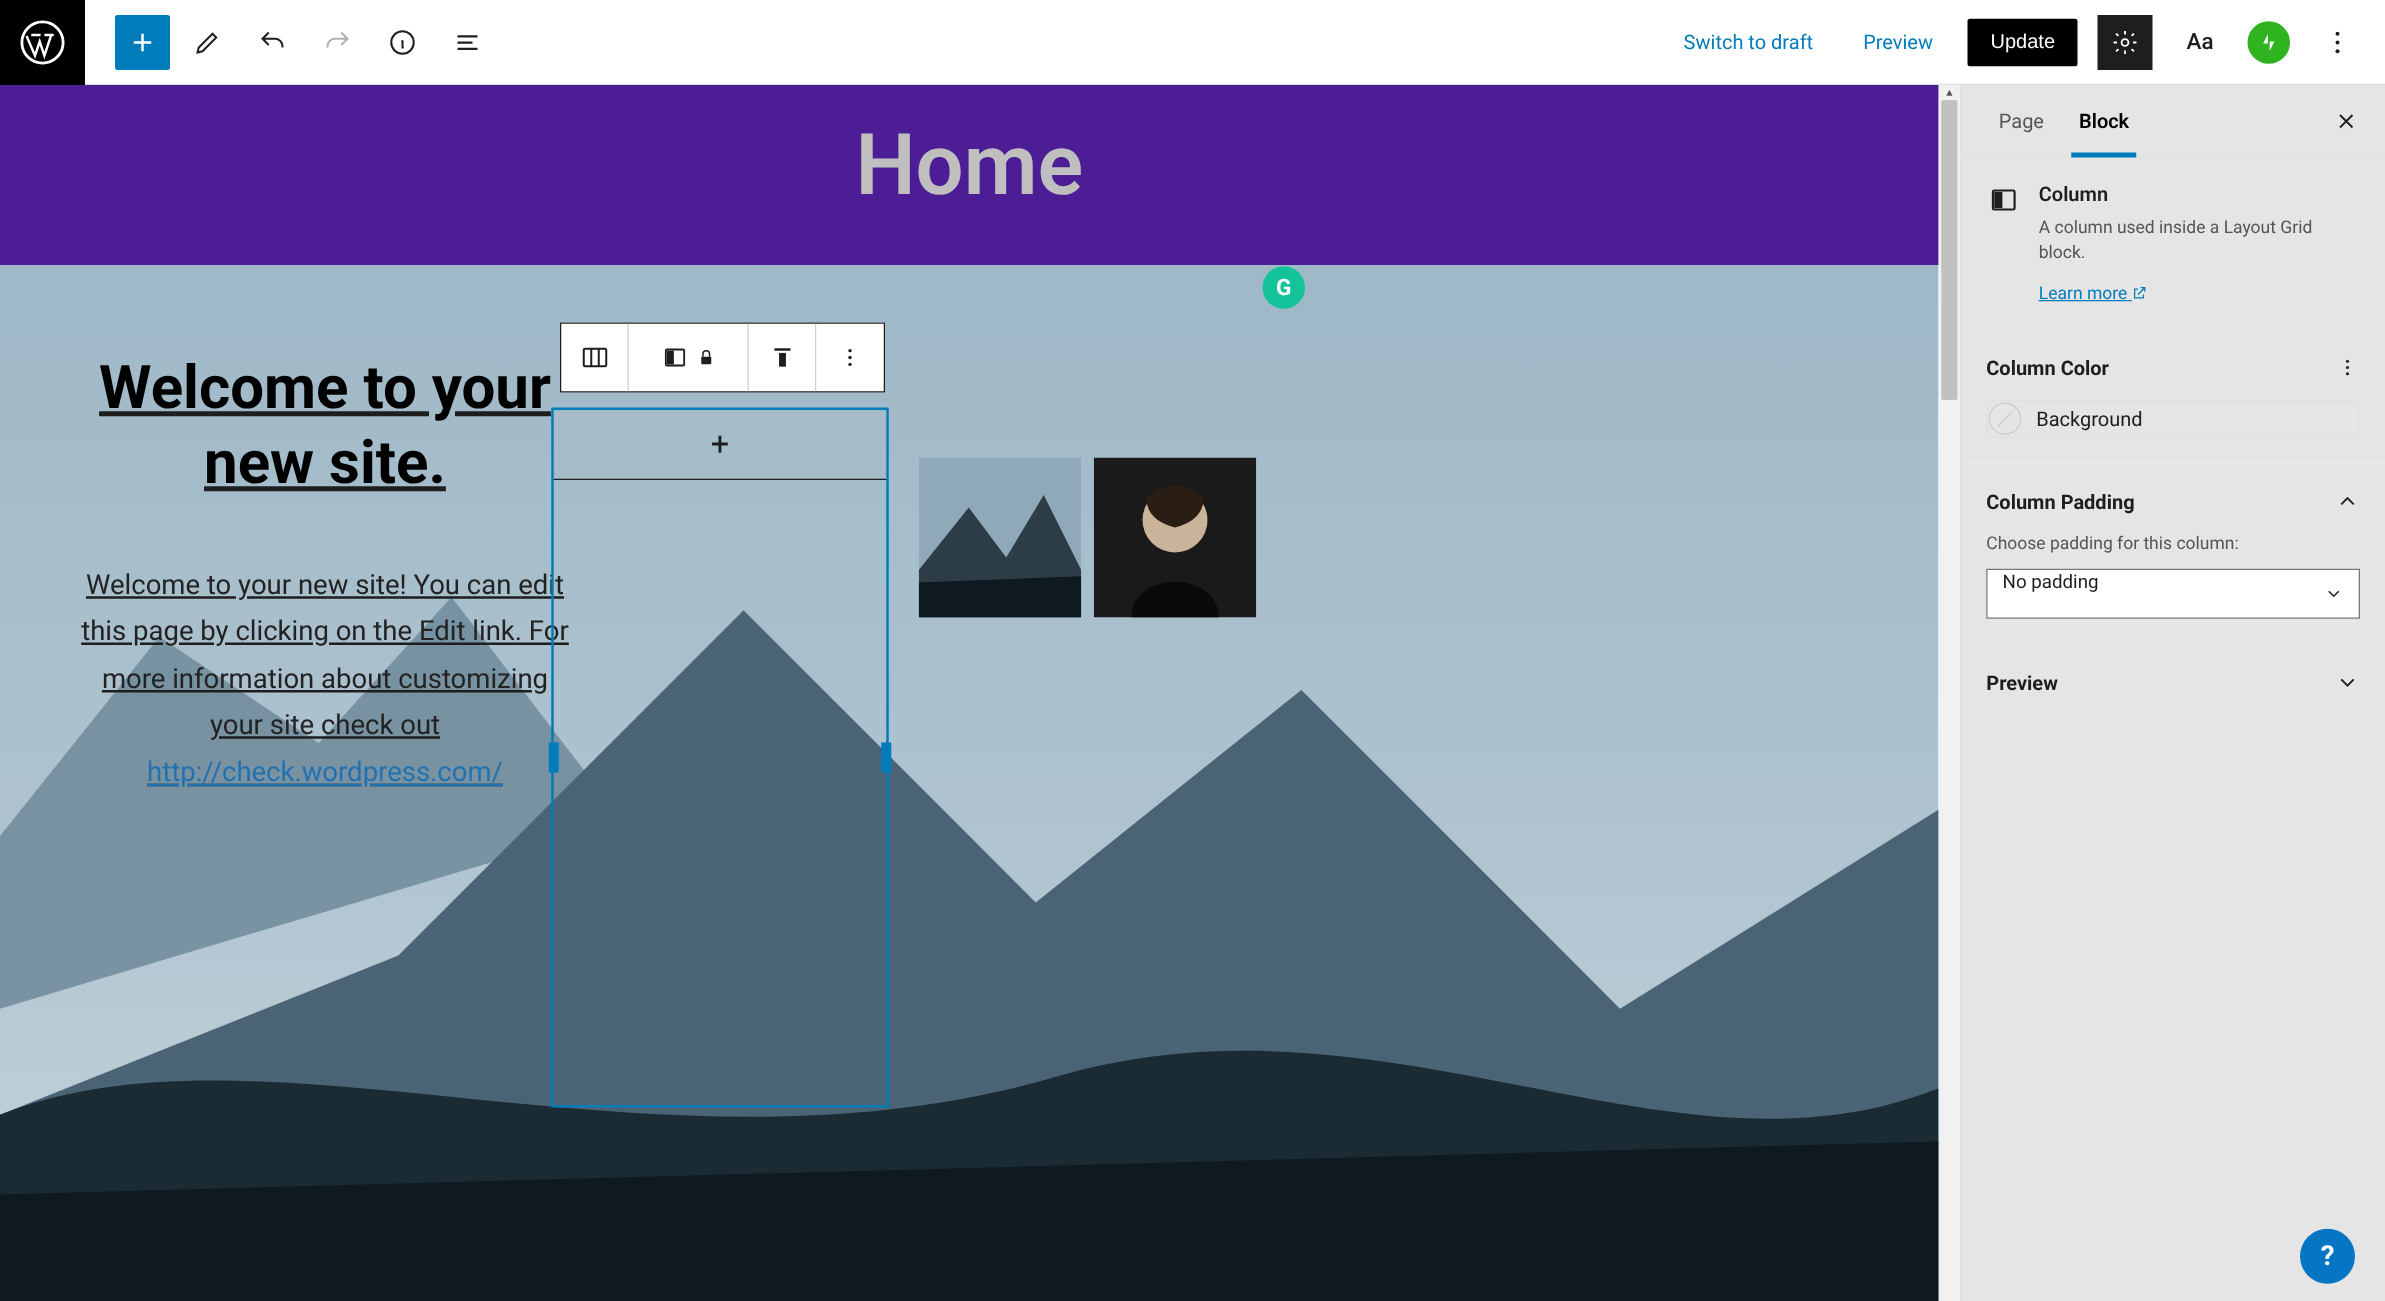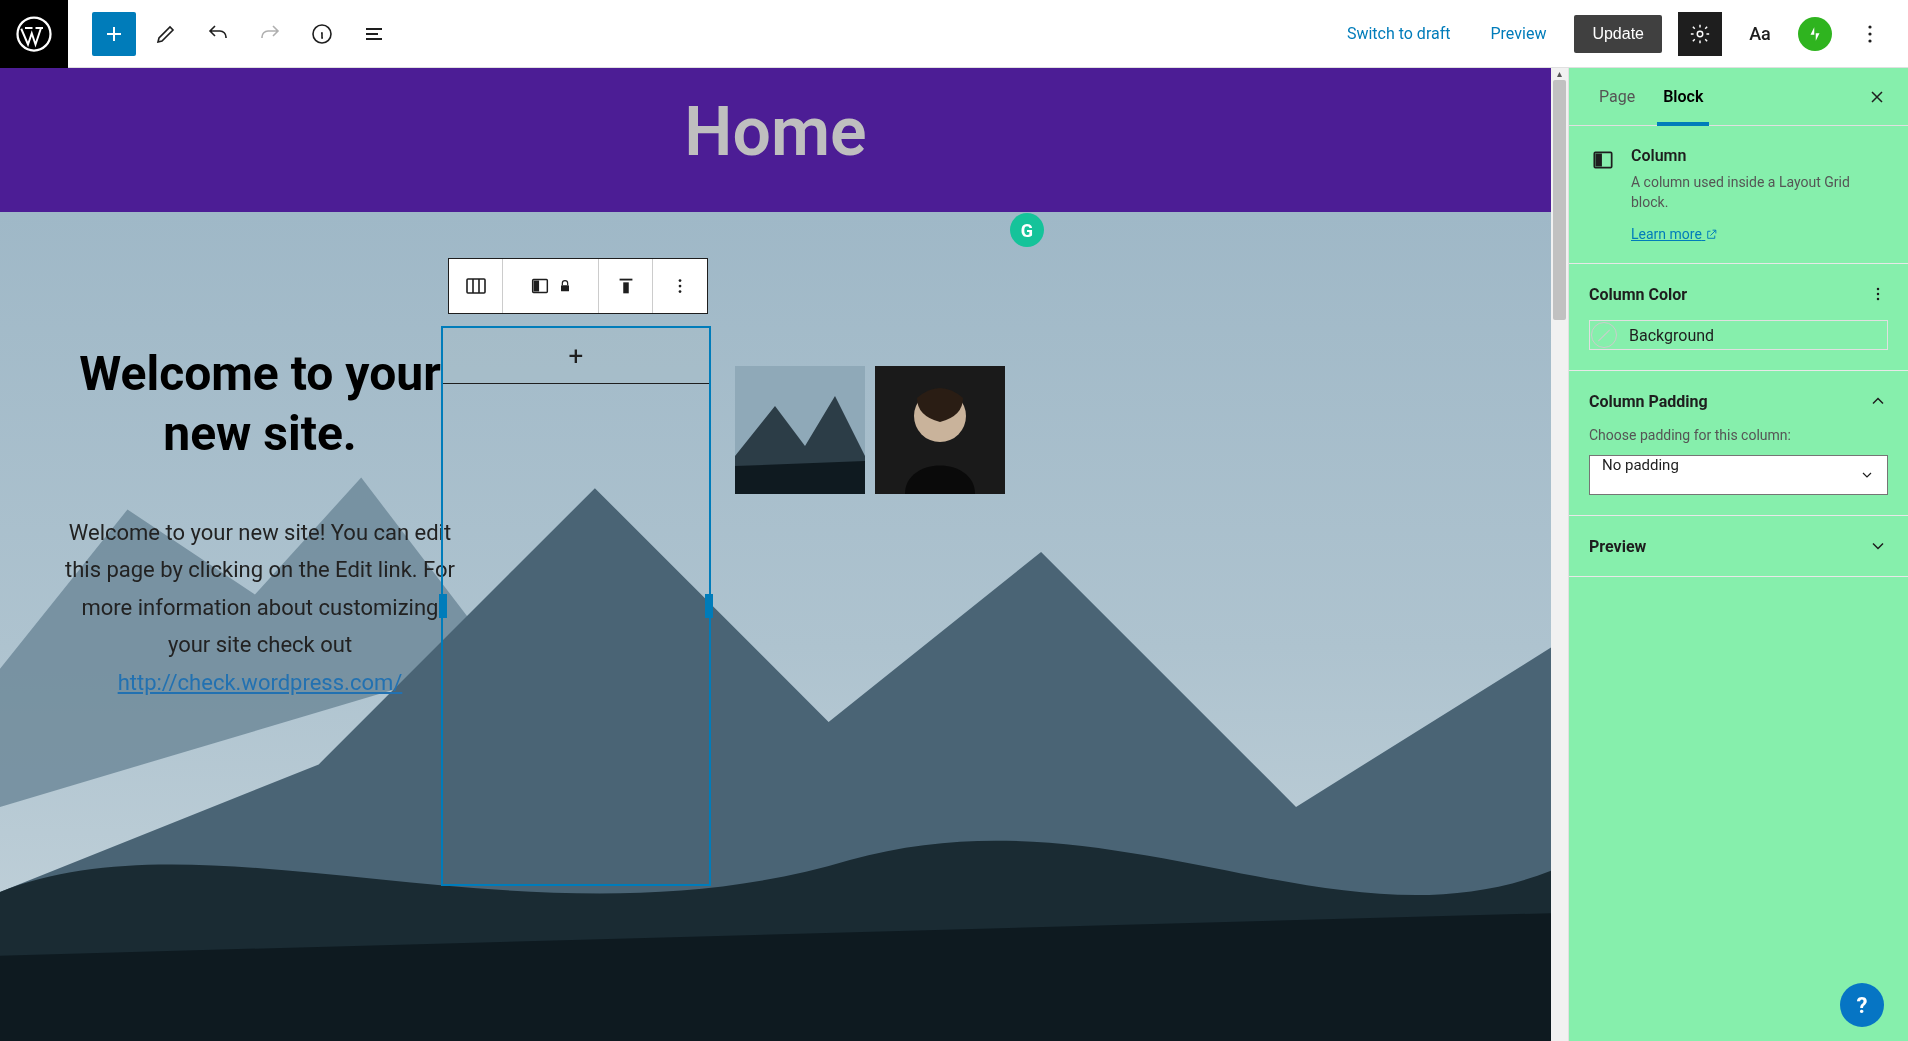--- a/index.html
+++ b/index.html
@@ -10,42 +10,42 @@
 .topbar { height: 68px; display: flex; align-items: center; border-bottom: 1px solid #e0e0e0; background: #fff; }
 .wp-logo { width: 68px; height: 68px; background: #000; display: flex; align-items: center; justify-content: center; }
 .wp-logo svg { width: 36px; height: 36px; }
 .tb-group-left { display: flex; align-items: center; gap: 8px; padding-left: 24px; }
 .tb-btn { width: 44px; height: 44px; display: flex; align-items: center; justify-content: center; background: transparent; border: none; cursor: pointer; border-radius: 2px; }
 .tb-btn.primary { background: #007cba; color: #fff; }
 .tb-btn svg { width: 24px; height: 24px; }
 .tb-spacer { flex: 1; }
 .tb-group-right { display: flex; align-items: center; gap: 16px; padding-right: 16px; }
 .tb-link { color: #007cba; font-size: 16px; text-decoration: none; cursor: pointer; padding: 8px 12px; }
-.tb-update { background: #404040; color: #fff; font-size: 16px; padding: 10px 18px; border: none; cursor: pointer; border-radius: 2px; }
+.tb-update { background: #000000; color: #fff; font-size: 16px; padding: 10px 18px; border: none; cursor: pointer; border-radius: 2px; }
 .tb-square { width: 44px; height: 44px; display: flex; align-items: center; justify-content: center; border: none; cursor: pointer; }
 .tb-square.dark { background: #1e1e1e; color: #fff; }
 .tb-aa { font-size: 18px; font-weight: 500; width: 44px; text-align: center; cursor: pointer; }
 .jetpack-circle { width: 34px; height: 34px; border-radius: 50%; background: #2fb41f; display: flex; align-items: center; justify-content: center; cursor: pointer; }
 
 
 .main { flex: 1; display: flex; overflow: hidden; }
 .canvas-wrap { flex: 1; position: relative; overflow: hidden; }
 .canvas-scroll { position: absolute; right: 0; top: 0; bottom: 0; width: 17px; background: #f1f1f1; }
 .canvas-scroll .thumb { position: absolute; top: 12px; left: 2px; right: 2px; height: 240px; background: #c1c1c1; border-radius: 2px; }
 .canvas-scroll .arrow { position:absolute; left:0; right:0; height:12px; font-size:10px; text-align:center; color:#555;}
 .canvas-scroll .arrow.up{top:0;} 
 
 .canvas { position: absolute; inset: 0; right: 17px; overflow: hidden; }
 .page-title { text-align: center; font-size: 68px; font-weight: 600; color: #bfbfbf; padding: 24px 0 40px; background:#4c1d95; }
 
 .hero { position: relative; height: 820px; }
 .hero-bg { position: absolute; inset: 0; z-index: 0; }
 .hero-content { position: relative; z-index: 1; padding: 40px 60px; }
 
-.welcome { width: 400px; margin-top: 92px; }
+.welcome { width: 400px; margin-top: 28px; text-decoration: underline; }
 .welcome h1 { font-size: 48px; font-weight: 700; line-height: 1.25; text-align: center; color: #000; margin-bottom: 50px; }
 .welcome p { font-size: 22px; line-height: 1.7; text-align: center; color: #222; }
 .welcome a { color: #2271b1; text-decoration: underline; }
 
 
 .gram { position: absolute; top: 145px; left: 1010px; width: 34px; height: 34px; border-radius: 50%; background: #15c39a; color:#fff; display:flex; align-items:center; justify-content:center; font-weight:700; font-size:18px; z-index:5; }
 
 
 .block-toolbar { position: absolute; top: 190px; left: 448px; display: flex; background: #fff; border: 1px solid #1e1e1e; z-index: 6; }
 .bt-cell { width: 54px; height: 54px; display: flex; align-items: center; justify-content: center; border-right: 1px solid #ccc; cursor: pointer; }
@@ -57,21 +57,21 @@
 .sel-col .appender { height: 56px; border-bottom: 1px solid #1e1e1e; display:flex; align-items:center; justify-content:center; font-size:26px; color:#1e1e1e; cursor:pointer; background: rgba(170,190,200,.25);}
 .sel-col .handle { position:absolute; width:8px; height:24px; background:#007cba; top:50%; transform:translateY(-50%); }
 .sel-col .handle.left{ left:-4px; } .sel-col .handle.right{ right:-4px; }
 
 
 .thumb-img { position:absolute; top:298px; z-index:3;}
 .thumb-img.a{ left:735px; width:130px; height:128px;}
 .thumb-img.b{ left:875px; width:130px; height:128px;}
 
 
-.sidebar { width: 340px; border-left: 1px solid #e0e0e0; display: flex; flex-direction: column; background:#86efac; overflow-y:auto; }
+.sidebar { width: 340px; border-left: 1px solid #e0e0e0; display: flex; flex-direction: column; background:#e5e5e5; overflow-y:auto; }
 .sb-tabs { display: flex; align-items: center; height: 58px; border-bottom: 1px solid #e0e0e0; padding: 0 16px; }
 .sb-tab { padding: 0 14px; height: 100%; display:flex; align-items:center; font-size:16px; color:#555; cursor:pointer; position:relative;}
 .sb-tab.active { color:#000; font-weight:600;}
 .sb-tab.active::after{content:""; position:absolute; left:8px; right:8px; bottom:-1px; height:4px; background:#007cba;}
 .sb-close { margin-left:auto; cursor:pointer; width:30px; height:30px; display:flex; align-items:center; justify-content:center;}
 
 .sb-section { padding: 20px; border-bottom: 1px solid #e8e8e8; }
 .sb-block-head { display:flex; gap:14px; }
 .sb-block-head .icon{ flex:0 0 28px; height:28px; display:flex; align-items:center; justify-content:center;}
 .sb-block-head h3{ font-size:16px; font-weight:600; margin-bottom:8px;}

